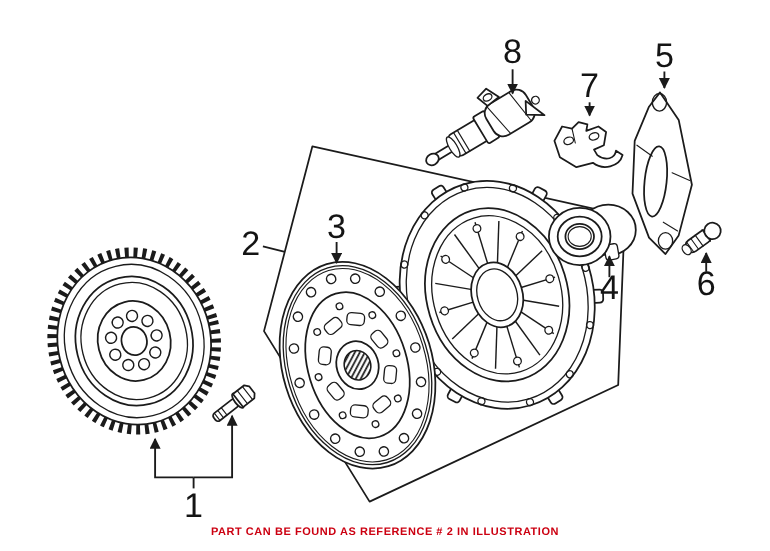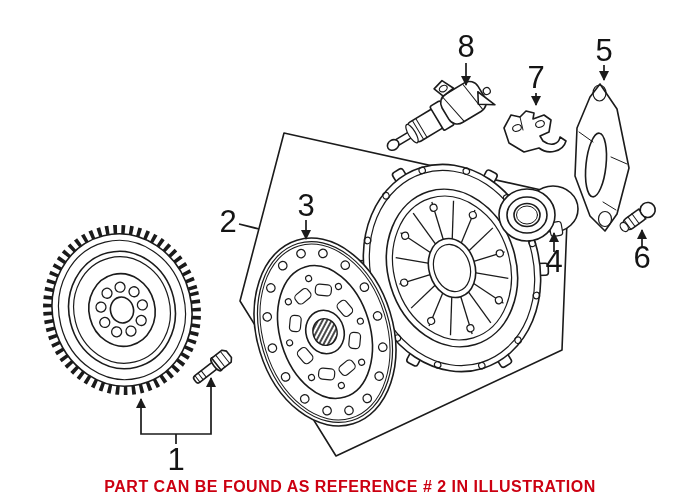--- a/index.html
+++ b/index.html
@@ -6,21 +6,21 @@
   #stage{position:relative;width:700px;height:501px;background:#fff;overflow:hidden;
          font-family:"Liberation Sans",sans-serif;}
   svg{position:absolute;left:0;top:0;}
   .ln{fill:none;stroke:#1b1b1b;stroke-width:1.6;stroke-linecap:round;stroke-linejoin:round;}
   .fw{fill:#ffffff;stroke:#1b1b1b;stroke-width:1.6;stroke-linecap:round;stroke-linejoin:round;}
   .t1{stroke-width:1.2;}
   .t0{stroke-width:1;}
   .ldr{fill:none;stroke:#1b1b1b;stroke-width:1.7;}
   .num{font-family:"Liberation Sans",sans-serif;font-size:31px;fill:#141414;text-anchor:middle;}
   .caption{position:absolute;left:0;right:0;top:478px;text-align:center;
-           font-weight:bold;font-size:16px;letter-spacing:.5px;color:#CC0011;
+           font-weight:bold;font-size:10px;letter-spacing:.5px;color:#CC0011;
            font-family:"Liberation Sans",sans-serif;}
 </style>
 </head>
 <body>
 
 <div id="stage">
 <svg width="700" height="501" viewBox="0 0 700 501">
   <defs>
     <marker id="arw" markerWidth="12" markerHeight="12" refX="9" refY="5" orient="auto" markerUnits="userSpaceOnUse">
       <path d="M0,0 L10,5 L0,10 Z" fill="#1b1b1b"></path>

